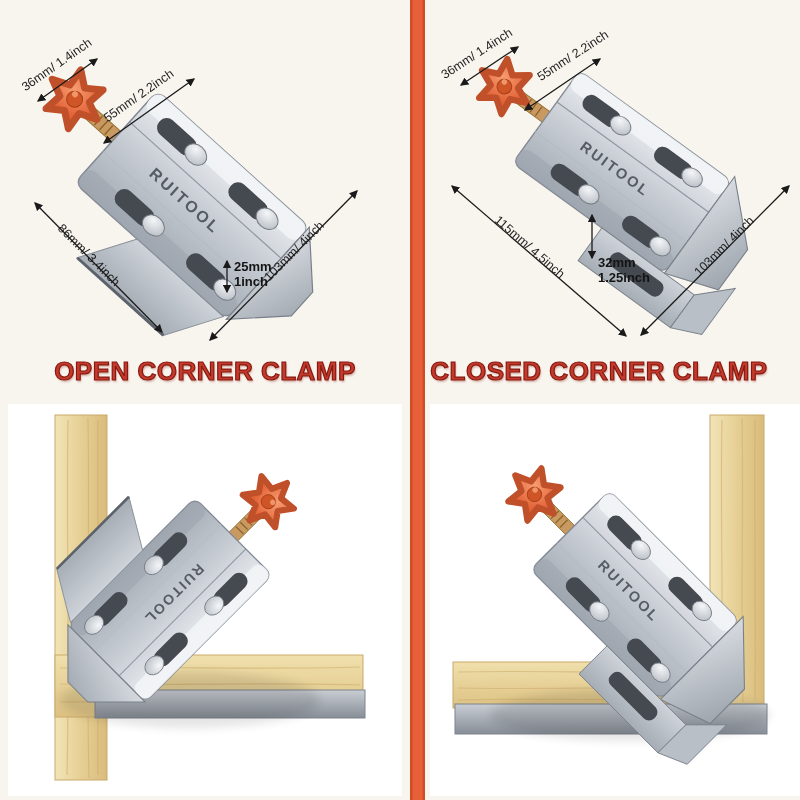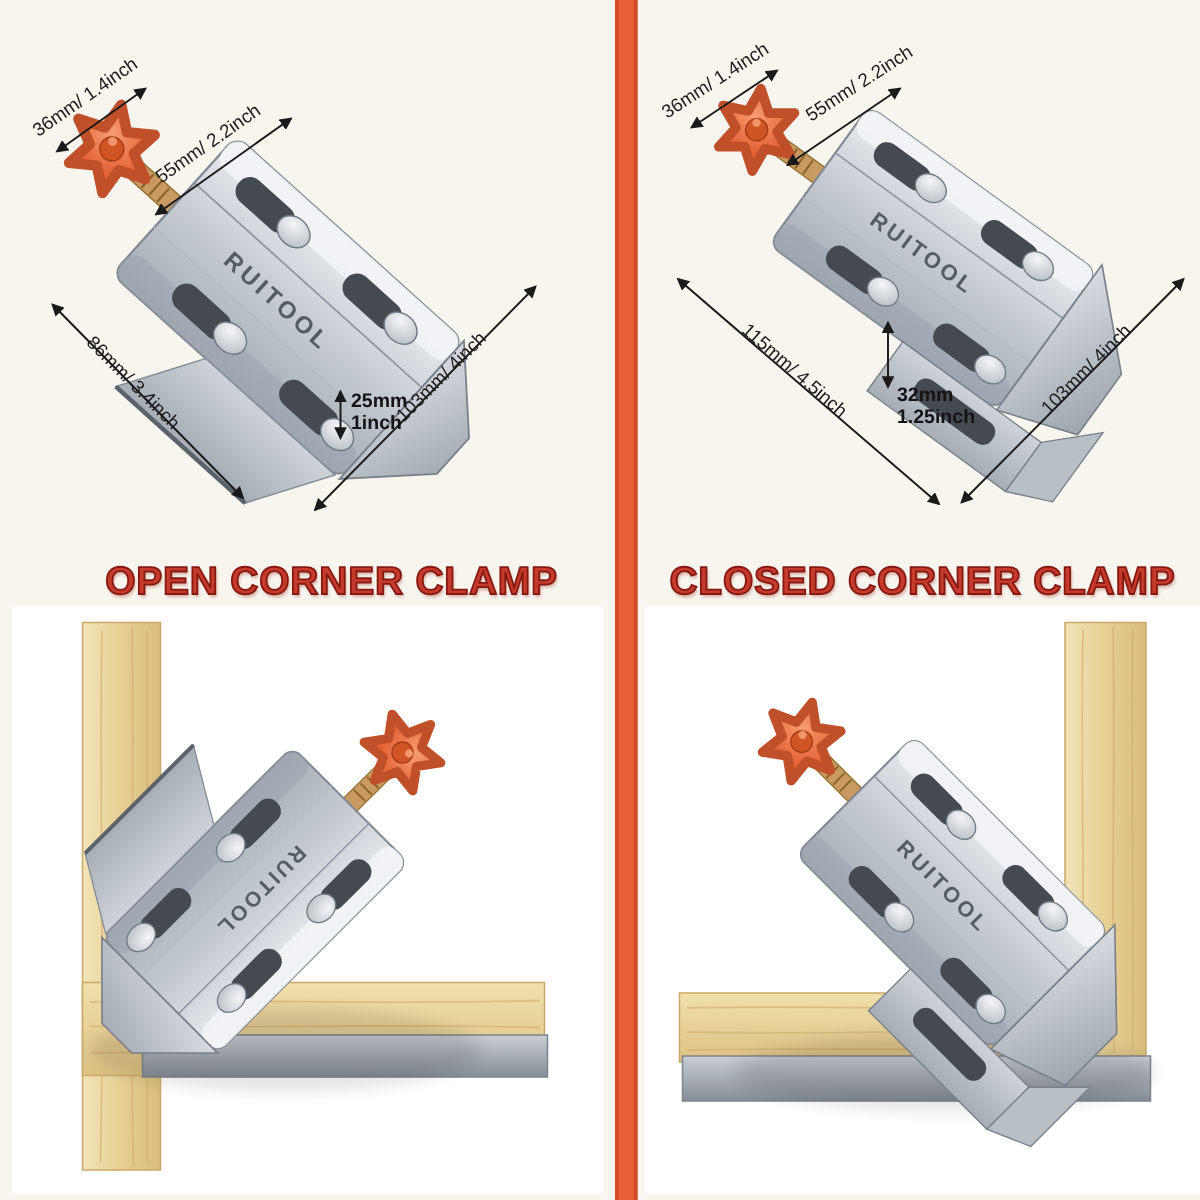--- a/index.html
+++ b/index.html
@@ -3,21 +3,21 @@
 <meta charset="utf-8">
 <style>
   html,body{margin:0;padding:0;}
   body{
     width:800px;height:800px;position:relative;overflow:hidden;
     background:#f8f4ee;
     font-family:"Liberation Sans", sans-serif;
   }
   .stage{position:absolute;left:0;top:0;width:800px;height:800px;}
   .title{
-    position:absolute;top:356px;margin:16px;text-align:center;
+    position:absolute;top:356px;margin:0;text-align:center;
     font-family:"Liberation Sans", sans-serif;
     font-size:26px;font-weight:800;letter-spacing:0.5px;
     color:#c43a2c;
     -webkit-text-stroke:1.2px #85180f;
     text-shadow:1px 2px 2px rgba(150,55,35,0.35);
     white-space:nowrap;
   }
   .title-left{left:0;width:410px;}
   .title-right{left:410px;width:378px;}
   svg text{font-family:"Liberation Sans", sans-serif;}

